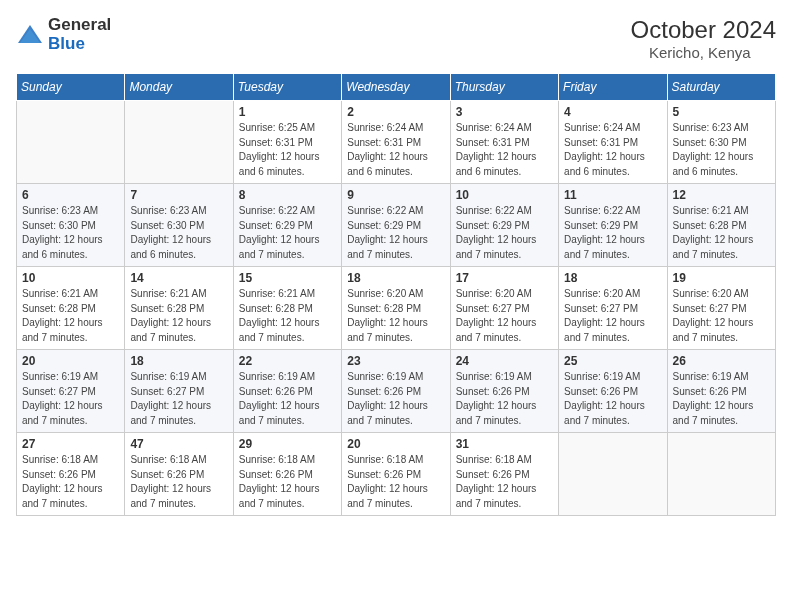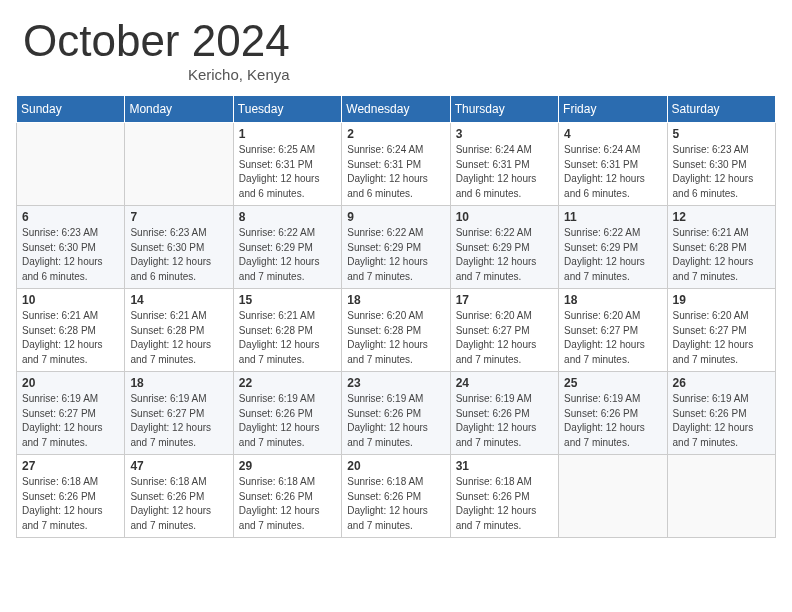--- a/index.html
+++ b/index.html
@@ -37,42 +37,44 @@
       color: #1a6bbf;
     }
     .logo-icon {
       width: 28px;
       height: 28px;
     }
     .title-block {
       text-align: right;
     }
     .month-year {
-      font-size: 44px;
+      font-size: 24px;
       font-weight: 300;
       color: #333;
       margin-left: 7px;
     }
     .location {
       font-size: 15px;
       color: #555;
+      text-align: center;
     }
     .calendar {
       width: 100%;
       border-collapse: collapse;
       font-size: 11px;
     }
     .calendar th {
       background: #2b6cb0;
       color: #fff;
       padding: 6px 4px;
       text-align: left;
       font-size: 12px;
       font-weight: normal;
       border: 1px solid #fff;
+      font-style: italic;
     }
     .calendar td {
       border: 1px solid #ccc;
       vertical-align: top;
       padding: 4px 5px;
       width: 108px;
       min-height: 80px;
       background: #fff;
     }
     .calendar tr:nth-child(even) td {
@@ -91,20 +93,30 @@
       line-height: 1.45;
     }
     .empty-cell {
       background: #f9f9f9 !important;
     }
   </style>
 </head>
 <body>
 
 <div class="header">
+  <div class="logo">
+    <svg class="logo-icon" viewBox="0 0 28 28" xmlns="http://www.w3.org/2000/svg">
+      <polygon points="14,4 26,22 2,22" fill="#1a6bbf" opacity="0.85"></polygon>
+      <polygon points="14,8 24,22 4,22" fill="#4a9de0" opacity="0.5"></polygon>
+    </svg>
+    <div class="logo-text">
+      <span class="logo-general">General</span>
+      <span class="logo-blue">Blue</span>
+    </div>
+  </div>
   <div class="title-block">
     <div class="month-year">October 2024</div>
     <div class="location">Kericho, Kenya</div>
   </div>
 </div>
 
 <table class="calendar">
   <thead>
     <tr>
     <th>Sunday</th>

